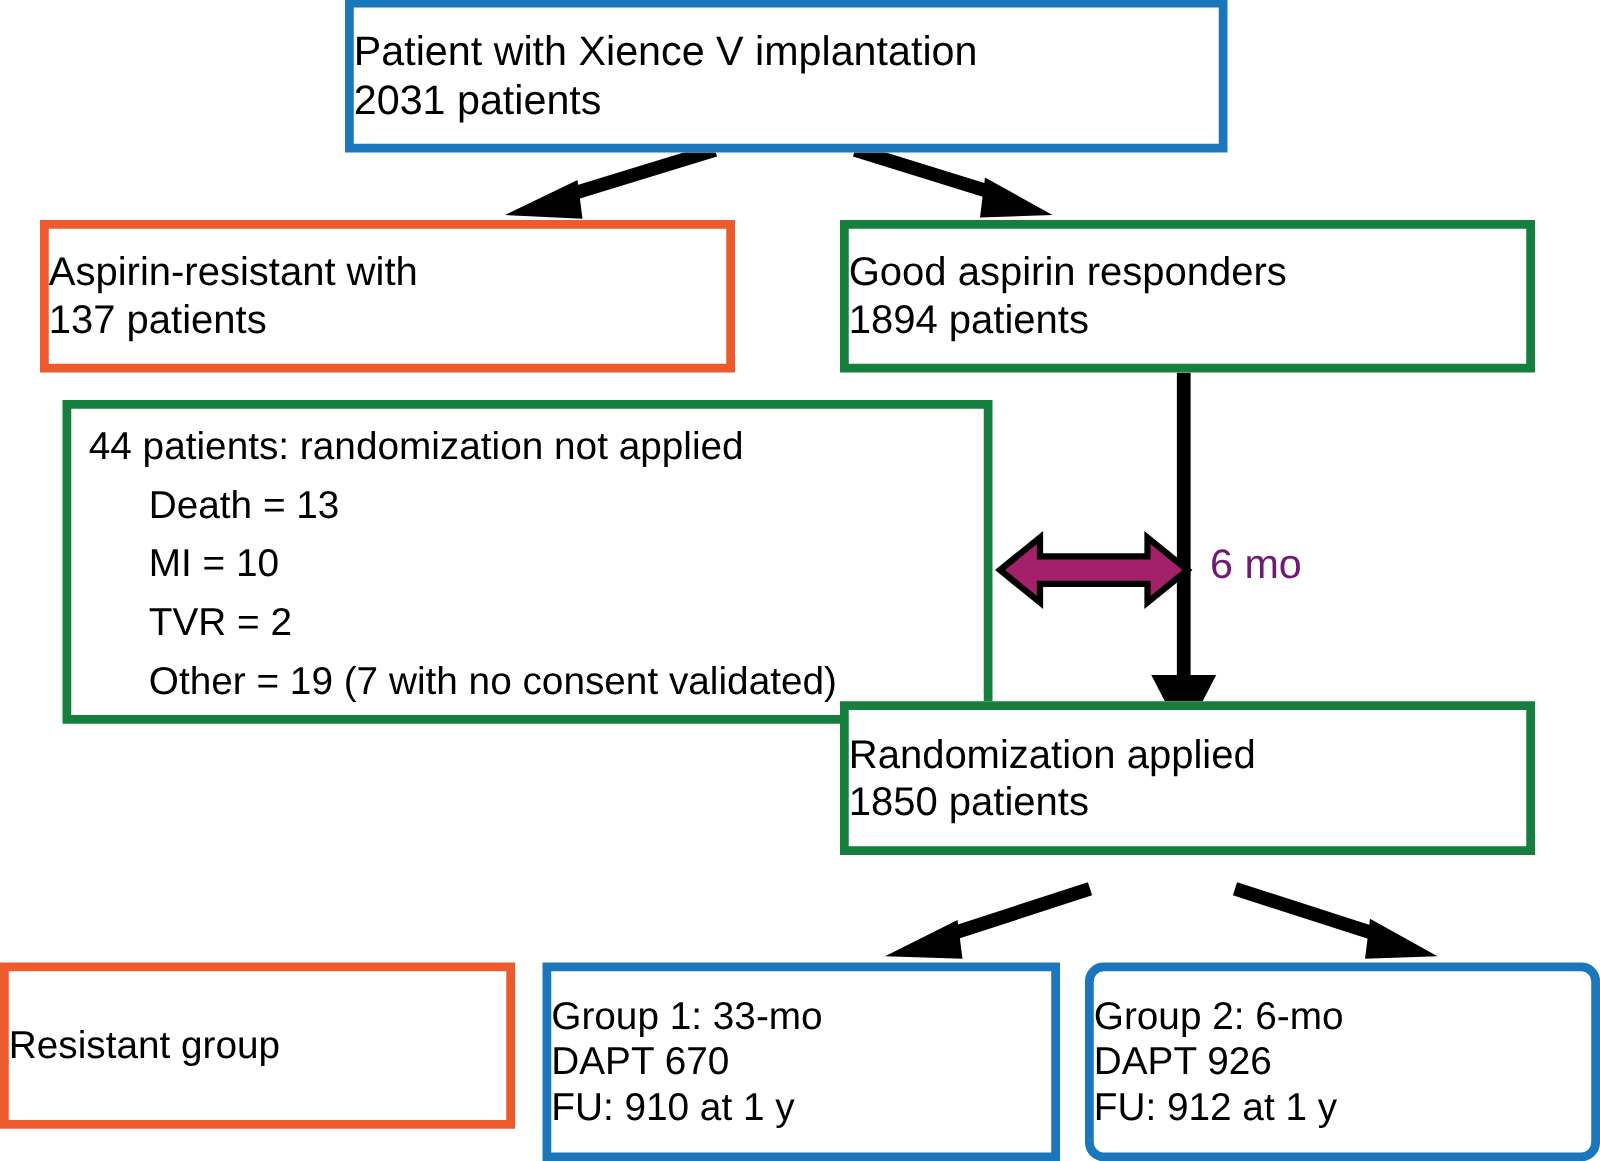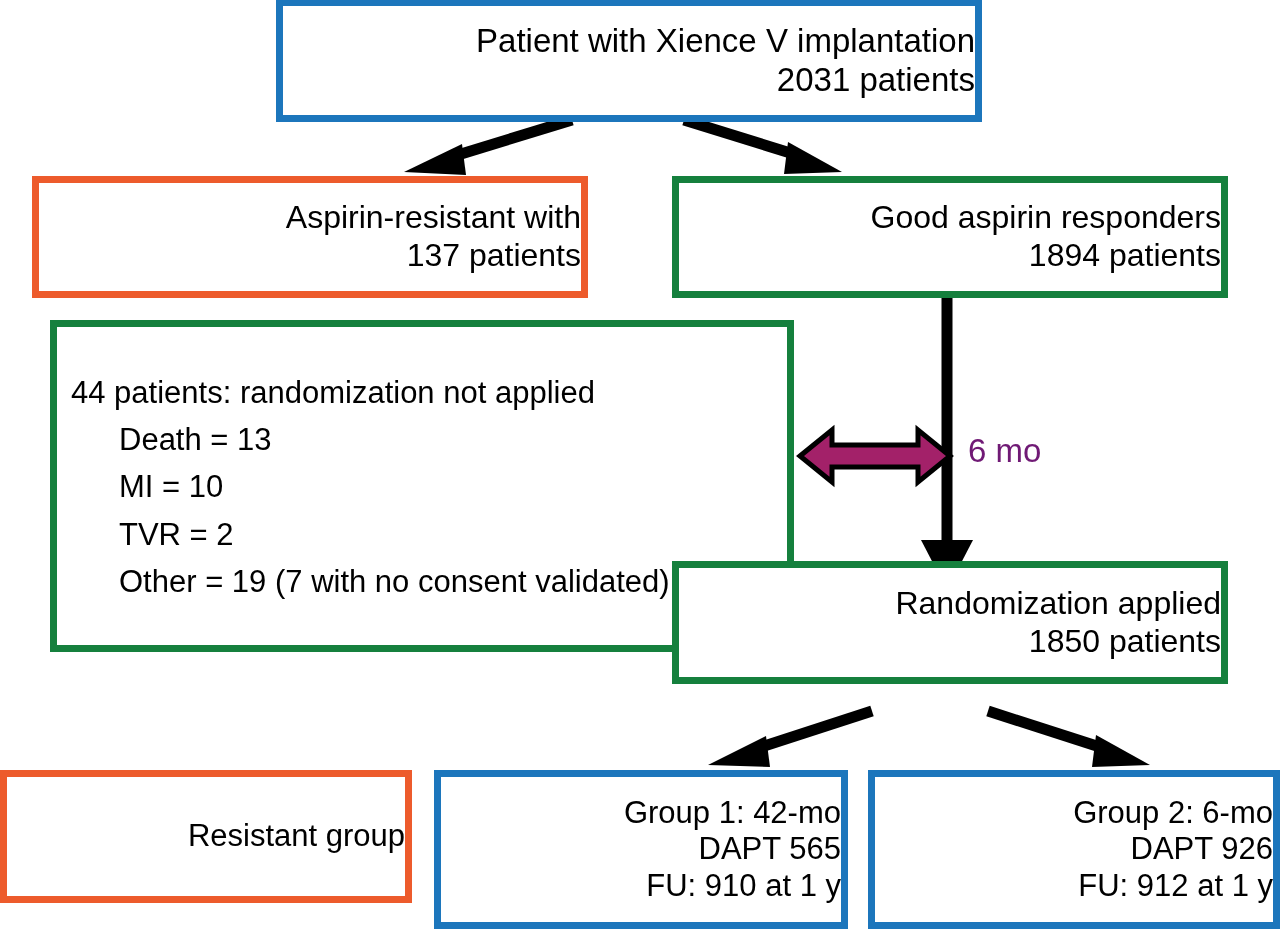--- a/index.html
+++ b/index.html
@@ -26,25 +26,24 @@
     height: 929px;
     pointer-events: none;
   }
   .node {
     position: absolute;
     background: #ffffff;
     box-sizing: border-box;
     display: flex;
     flex-direction: column;
     justify-content: center;
-    align-items: flex-end;
+    align-items: flex-start;
     color: #000000;
     line-height: 1.18;
     z-index: 3;
-    padding-left: 46px;
   }
   .node .line {
     display: block;
     white-space: pre;
   }
   .node.left-align {
     align-items: flex-start;
   }
   .node.left-align .line {
     text-align: left;
@@ -61,21 +60,21 @@
   }
   #node-aspirin-resistant {
     left: 32px; top: 176px; width: 556px; height: 122px;
     font-size: 32px;
   }
   #node-good-responders {
     left: 672px; top: 176px; width: 556px; height: 122px;
     font-size: 32px;
   }
   #node-exclusions {
-    left: 50px; top: 320px; width: 744px; height: 332px;
+    left: 50px; top: 320px; width: 744px; height: 259px;
     font-size: 31px;
     padding-left: 14px;
     padding-top: 2px;
     line-height: 1.52;
   }
   #node-exclusions .indent {
     padding-left: 48px;
   }
   #node-randomization {
     left: 672px; top: 561px; width: 556px; height: 123px;
@@ -85,20 +84,21 @@
     left: 0px; top: 770px; width: 412px; height: 133px;
     font-size: 31px;
   }
   #node-group1 {
     left: 434px; top: 770px; width: 414px; height: 159px;
     font-size: 31px;
   }
   #node-group2 {
     left: 868px; top: 770px; width: 412px; height: 159px;
     font-size: 31px;
+    border-radius: 15px;
   }
   #label-6mo {
     position: absolute;
     left: 968px; top: 432px;
     font-size: 33px;
     color: #701a75;
     z-index: 4;
     white-space: pre;
   }
 </style>
@@ -165,22 +165,22 @@
   <div class="node green" id="node-randomization">
     <span class="line">Randomization applied</span>
     <span class="line">1850 patients</span>
   </div>
 
   <div class="node orange" id="node-resistant-fu">
     <span class="line">Resistant group</span>
   </div>
 
   <div class="node blue" id="node-group1">
-    <span class="line">Group 1: 42-mo</span>
-    <span class="line">DAPT 565</span>
+    <span class="line">Group 1: 33-mo</span>
+    <span class="line">DAPT 670</span>
     <span class="line">FU: 910 at 1 y</span>
   </div>
 
   <div class="node blue" id="node-group2">
     <span class="line">Group 2: 6-mo</span>
     <span class="line">DAPT 926</span>
     <span class="line">FU: 912 at 1 y</span>
   </div>
 
   <span id="label-6mo">6 mo</span>

